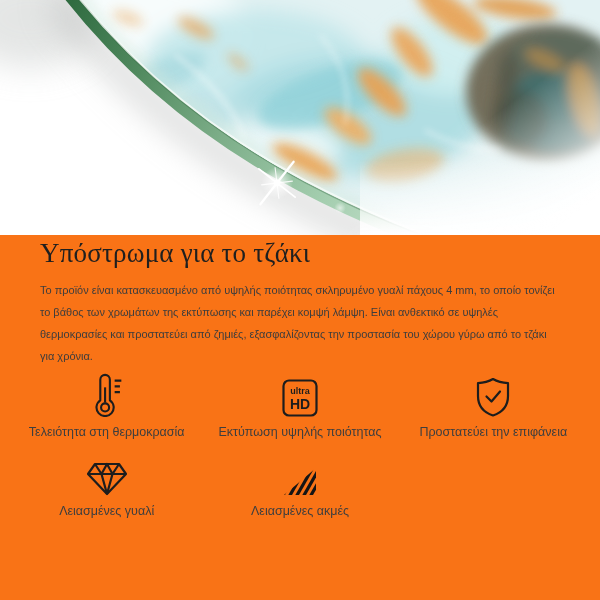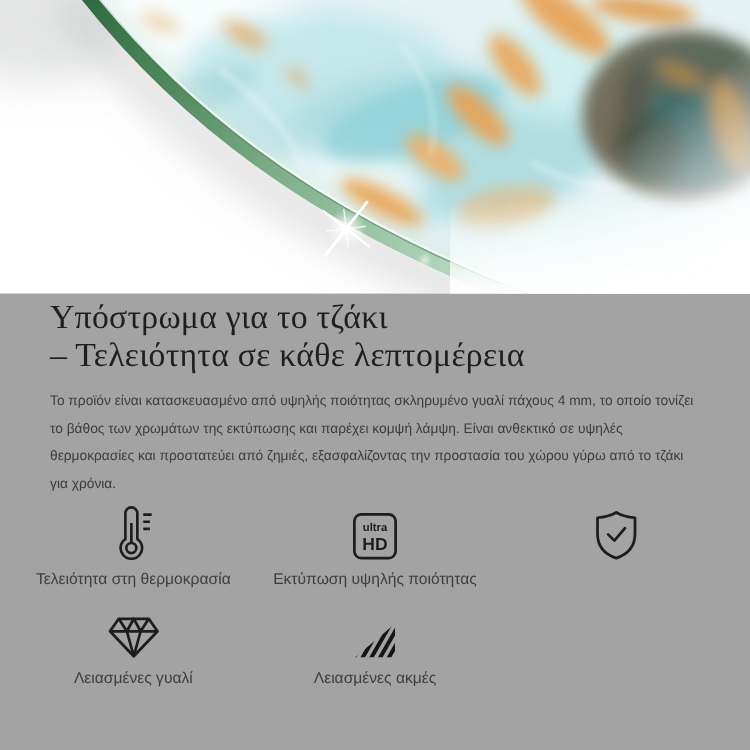--- a/index.html
+++ b/index.html
@@ -2,21 +2,21 @@
 <html lang="el"><head>
 <meta charset="utf-8">
 <style>
   * { box-sizing: border-box; }
   html,body { margin:0; padding:0; }
   body {
     width:600px; height:600px; background:#ffffff;
     font-family:"Liberation Sans","DejaVu Sans",sans-serif;
     -webkit-font-smoothing:antialiased;
   }
-  .page { position:relative; width:600px; height:600px; background:#a3a3a3; overflow:hidden; }
+  .page { position:relative; width:600px; height:600px; background:#f97316; overflow:hidden; }
 
   .hero { width:600px; height:235px; display:block; }
 
   .content { padding:0 40px; }
   .heading {
     margin:3px 0 10px;
     font-family:"Liberation Serif","DejaVu Serif",serif;
     font-weight:400; font-size:27px; line-height:31px;
     color:#1f1f1f; letter-spacing:0.2px;
   }
@@ -160,21 +160,20 @@
         <path d="M288,172 L266,194" stroke-width="1.1" opacity="0.85"></path>
       </g>
       <circle cx="277" cy="183" r="3.2" fill="#ffffff"></circle>
       <circle cx="340" cy="208" r="6" fill="url(#glow)" opacity="0.6"></circle>
     </g>
   </svg>
 
   <div class="content">
     <h1 class="heading">
       <span>Υπόστρωμα για το τζάκι</span>
-      <span>– Τελειότητα σε κάθε λεπτομέρεια</span>
     </h1>
     <p class="desc">Το προϊόν είναι κατασκευασμένο από υψηλής ποιότητας σκληρυμένο γυαλί πάχους 4 mm, το οποίο τονίζει το βάθος των χρωμάτων της εκτύπωσης και παρέχει κομψή λάμψη. Είναι ανθεκτικό σε υψηλές θερμοκρασίες και προστατεύει από ζημιές, εξασφαλίζοντας την προστασία του χώρου γύρω από το τζάκι για χρόνια.</p>
   </div>
 
   <div class="features">
 
     <div class="feature">
       <div class="ficon">
         <svg width="32" height="44" viewBox="0 0 32 46">
           <path class="ico" d="M9,7 a5,5 0 0 1 10,0 V28.5 a9,9 0 1 1 -10,0 Z"></path>
@@ -197,20 +196,21 @@
       <span class="flabel">Εκτύπωση υψηλής ποιότητας</span>
     </div>
 
     <div class="feature">
       <div class="ficon">
         <svg width="34" height="40" viewBox="0 0 34 40">
           <path class="ico" stroke-width="2.3" d="M17,2 C22,4.8 27,5.8 32,6.2 V19 C32,29 26,35.5 17,38.5 C8,35.5 2,29 2,19 V6.2 C7,5.8 12,4.8 17,2 Z"></path>
           <path class="ico" stroke-width="2.5" stroke-linecap="round" d="M10.5,19.5 L15.5,24.5 L24,14.5"></path>
         </svg>
       </div>
+      <span class="flabel">Προστατεύει την επιφάνεια</span>
     </div>
 
     <div class="feature">
       <div class="ficon">
         <svg width="42" height="34" viewBox="0 0 42 34">
           <path class="ico" stroke-width="2.1" d="M9,2 H33 L40,12 L21,32 L2,12 Z"></path>
           <path class="ico" stroke-width="1.9" d="M2,12 H40 M9,2 L15.5,12 L21,2 L26.5,12 L33,2 M15.5,12 L21,32 M26.5,12 L21,32"></path>
         </svg>
       </div>
       <span class="flabel">Λειασμένες γυαλί</span>

